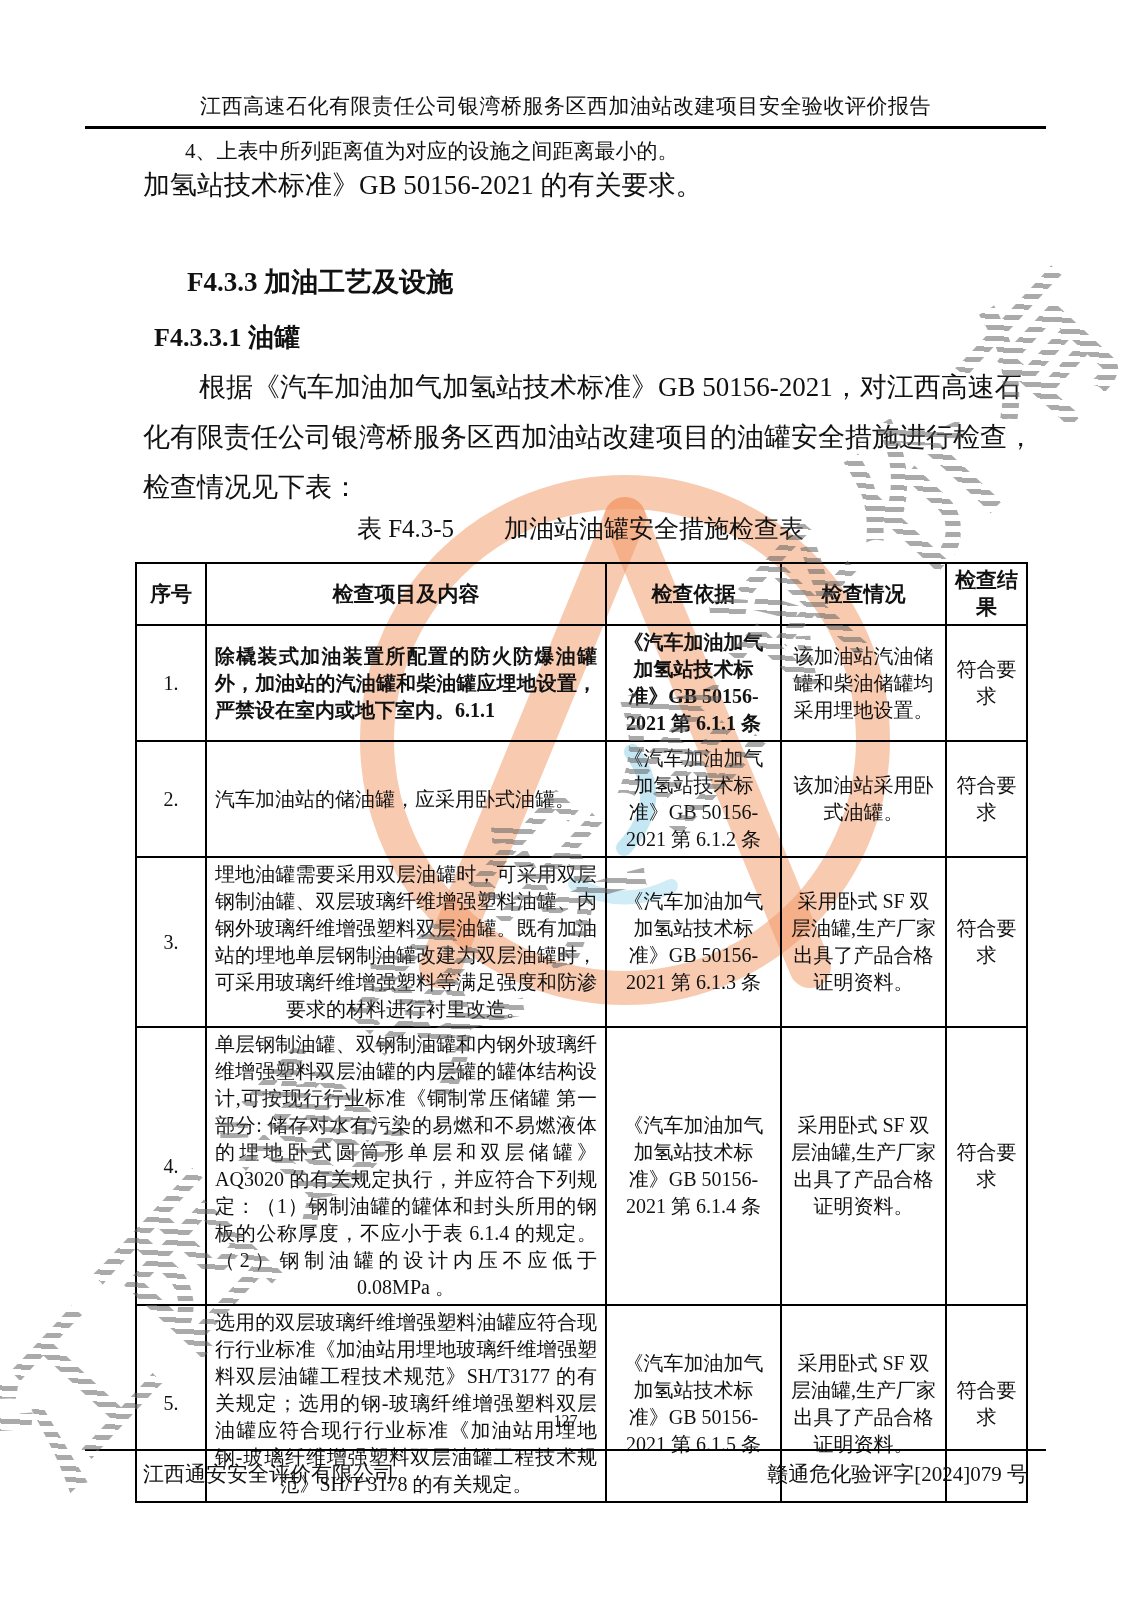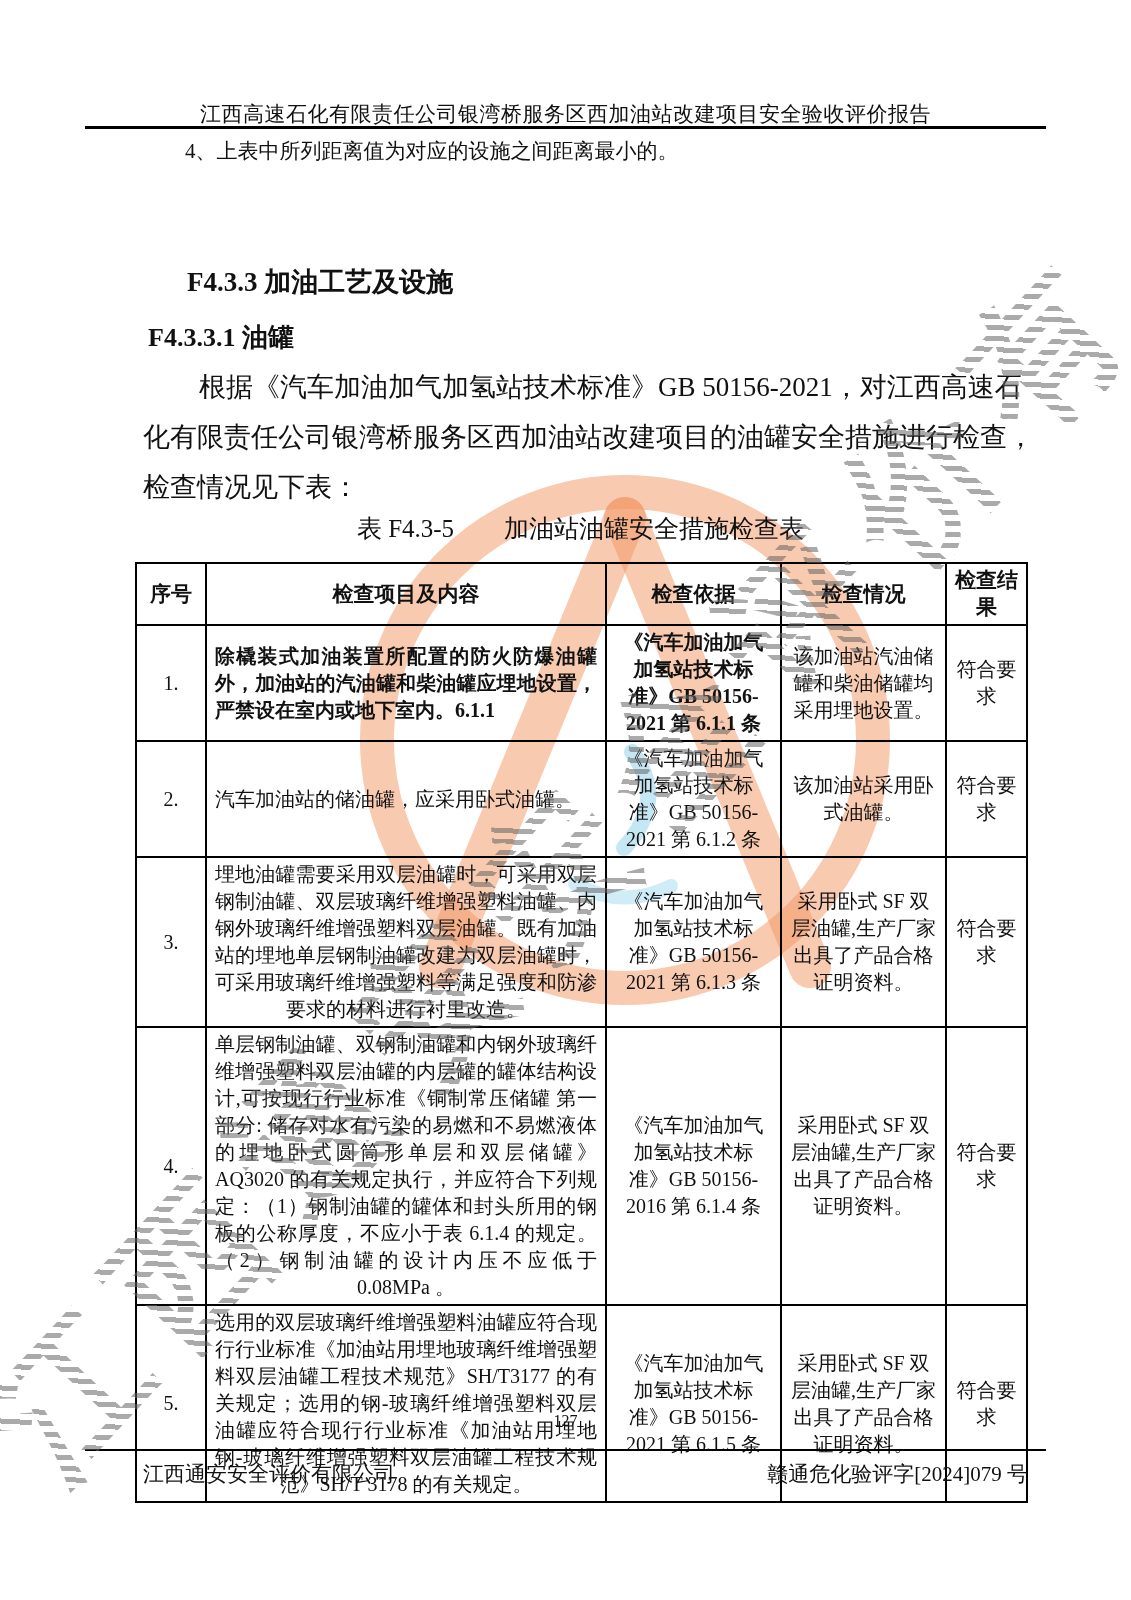--- a/index.html
+++ b/index.html
@@ -33,31 +33,31 @@
   .wm-red{
     left:402px;top:1024px;z-index:2;
     font-size:138px;font-weight:bold;line-height:1;
     letter-spacing:8px;white-space:nowrap;
     color:rgba(208,68,60,0.50);
   }
   
   .content{position:absolute;inset:0;z-index:1;}
   .header-title{
     position:absolute;top:92px;left:0;width:100%;
-    text-align:center;font-size:21px;letter-spacing:0.5px;margin-top:8px;
+    text-align:center;font-size:21px;letter-spacing:0.5px;
   }
   .rule-top{position:absolute;left:85px;top:126px;width:961px;border-top:3px solid #000;}
   .note-line{position:absolute;left:185px;top:137px;font-size:21px;}
   .para{position:absolute;left:143px;width:885px;font-size:27px;line-height:50px;}
   .para .line{white-space:nowrap;}
   .para .indent{text-indent:56px;}
   .p1{top:160px;}
   .p2{top:362px;}
   .h1{position:absolute;left:143px;top:264px;font-size:27px;font-weight:bold;margin-left:44px;}
-  .h2{position:absolute;left:148px;top:320px;font-size:26px;font-weight:bold;}
+  .h2{position:absolute;left:154px;top:320px;font-size:26px;font-weight:bold;}
   .tbl-caption{
     position:absolute;left:135px;top:512px;width:891px;
     text-align:center;font-size:25px;
   }
   table.check{
     position:absolute;left:135px;top:562px;width:891px;
     border-collapse:collapse;table-layout:fixed;border-radius:7px;
   }
   table.check th,table.check td{
     border:2px solid #000;
@@ -107,20 +107,21 @@
 
 
   <div class="content">
 
     <div class="header-title">江西高速石化有限责任公司银湾桥服务区西加油站改建项目安全验收评价报告</div>
     <div class="rule-top"></div>
 
     <div class="note-line">4、上表中所列距离值为对应的设施之间距离最小的。</div>
 
     <div class="para p1">
+      <div class="line">加氢站技术标准》GB 50156-2021 的有关要求。</div>
     </div>
 
     <div class="h1">F4.3.3 加油工艺及设施</div>
     <div class="h2">F4.3.3.1 油罐</div>
 
     <div class="para p2">
       <div class="line indent">根据《汽车加油加气加氢站技术标准》GB 50156-2021，对江西高速石</div>
       <div class="line">化有限责任公司银湾桥服务区西加油站改建项目的油罐安全措施进行检查，</div>
       <div class="line">检查情况见下表：</div>
     </div>
@@ -162,21 +163,21 @@
         <tr class="r3">
           <td class="no">3.</td>
           <td class="item center-last">埋地油罐需要采用双层油罐时，可采用双层钢制油罐、双层玻璃纤维增强塑料油罐、内钢外玻璃纤维增强塑料双层油罐。既有加油站的埋地单层钢制油罐改建为双层油罐时，可采用玻璃纤维增强塑料等满足强度和防渗要求的材料进行衬里改造。</td>
           <td class="basis">《汽车加油加气加氢站技术标准》GB 50156-2021 第 6.1.3 条</td>
           <td class="situ">采用卧式 SF 双层油罐,生产厂家出具了产品合格证明资料。</td>
           <td class="res">符合要求</td>
         </tr>
         <tr class="r4">
           <td class="no">4.</td>
           <td class="item center-last">单层钢制油罐、双钢制油罐和内钢外玻璃纤维增强塑料双层油罐的内层罐的罐体结构设计,可按现行行业标准《铜制常压储罐 第一部分: 储存对水有污染的易燃和不易燃液体的埋地卧式圆筒形单层和双层储罐》AQ3020 的有关规定执行，并应符合下列规定：（1）钢制油罐的罐体和封头所用的钢板的公称厚度，不应小于表 6.1.4 的规定。（2）钢制油罐的设计内压不应低于 0.08MPa 。</td>
-          <td class="basis">《汽车加油加气加氢站技术标准》GB 50156-2016 第 6.1.4 条</td>
+          <td class="basis">《汽车加油加气加氢站技术标准》GB 50156-2021 第 6.1.4 条</td>
           <td class="situ">采用卧式 SF 双层油罐,生产厂家出具了产品合格证明资料。</td>
           <td class="res">符合要求</td>
         </tr>
         <tr class="r5">
           <td class="no">5.</td>
           <td class="item center-last">选用的双层玻璃纤维增强塑料油罐应符合现行行业标准《加油站用埋地玻璃纤维增强塑料双层油罐工程技术规范》SH/T3177 的有关规定；选用的钢-玻璃纤维增强塑料双层油罐应符合现行行业标准《加油站用埋地钢-玻璃纤维增强塑料双层油罐工程技术规范》SH/T 3178 的有关规定。</td>
           <td class="basis">《汽车加油加气加氢站技术标准》GB 50156-2021 第 6.1.5 条</td>
           <td class="situ">采用卧式 SF 双层油罐,生产厂家出具了产品合格证明资料。</td>
           <td class="res">符合要求</td>
         </tr>

